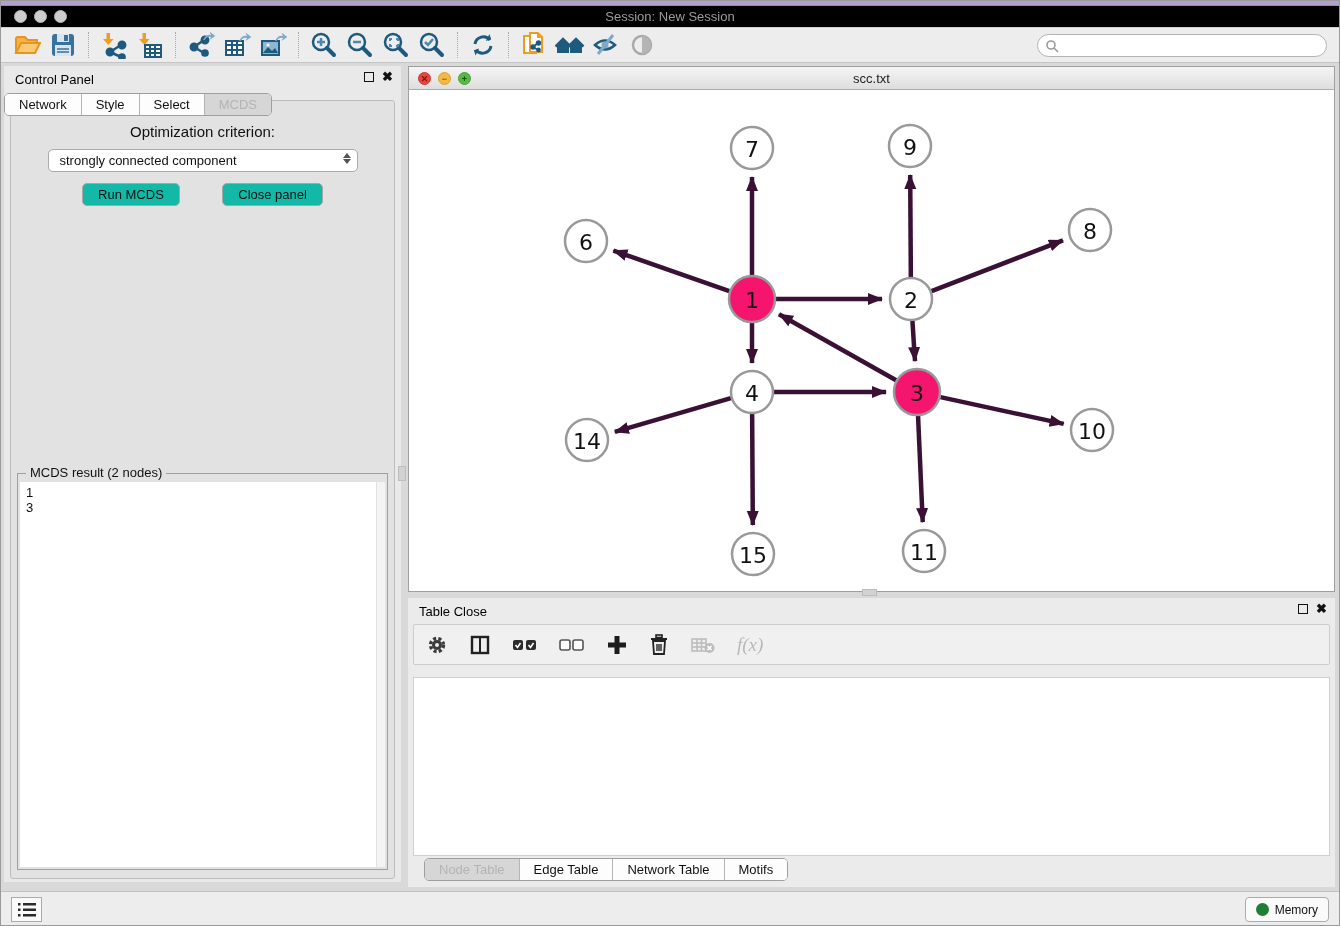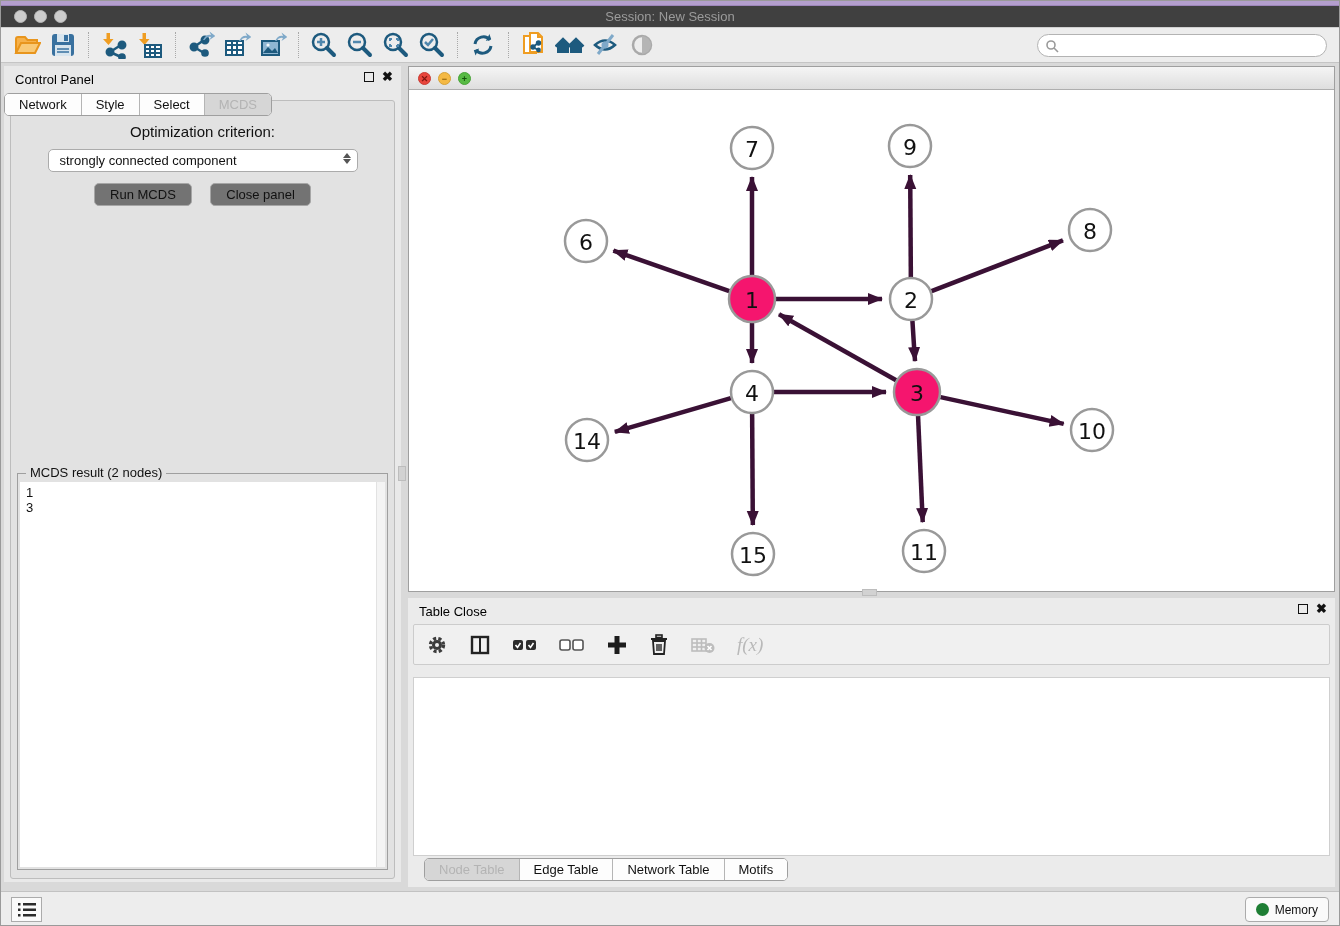--- a/index.html
+++ b/index.html
@@ -2,21 +2,21 @@
 <html><head>
 <meta charset="utf-8">
 <style>
   * { margin:0; padding:0; box-sizing:border-box; }
   html,body { width:1340px; height:926px; }
   .app { position:relative; width:1340px; height:926px; background:#d9d9d9;
          font-family:"Liberation Sans", sans-serif; overflow:hidden; border:1px solid #9a9a9a; }
 
   
   .topstrip { position:absolute; left:0; top:0; width:100%; height:5px; background:#b49fce; border-bottom:1px solid #9e86bb; }
-  .titlebar { position:absolute; left:0; top:5px; width:100%; height:22px; background:#404040; border-bottom:1px solid #d0d0d0; }
+  .titlebar { position:absolute; left:0; top:5px; width:100%; height:22px; background:#000000; border-bottom:1px solid #d0d0d0; }
   .titlebar .ttext { position:absolute; left:0; right:0; top:3px; text-align:center; font-size:13px; color:#9b9b9b; }
   .tl { position:absolute; top:4px; width:13px; height:13px; border-radius:50%; background:#cdcdcd; border:1px solid #b5b5b5; }
 
   
   .toolbar { position:absolute; left:0; top:27px; width:100%; height:35px; background:#ededed;
              border-bottom:1px solid #c5c5c5; display:flex; align-items:center; padding-left:8px; }
   .tbtn { width:36px; height:32px; display:flex; align-items:center; justify-content:center; flex:0 0 auto; }
   .tsep { width:1px; height:26px; margin:0 7px; border-left:1px dotted #a9a9a9; flex:0 0 auto; }
   .searchbox { position:absolute; right:12px; top:6px; width:290px; height:23px; background:#fff;
                border:1px solid #b3b3b3; border-radius:12px; display:flex; align-items:center; padding-left:7px; }
@@ -39,22 +39,22 @@
                 border:1px solid #bdbdbd; border-radius:3px; }
   .opt-label { margin-top:22px; text-align:center; font-size:15px; color:#111; }
   .dropdown { position:relative; margin:9px auto 0; width:310px; height:23px; background:#fff;
               border:1px solid #ababab; border-radius:5px; font-size:13px; display:flex; align-items:center;
               padding-left:11px; color:#111; }
   .dd-arrows { position:absolute; right:6px; top:3px; display:flex; flex-direction:column; gap:1px; }
   .dd-arrows i { display:block; width:0; height:0; border-left:4px solid transparent; border-right:4px solid transparent; }
   .dd-up { border-bottom:5px solid #555; }
   .dd-down { border-top:5px solid #555; }
   .btnrow { margin-top:11px; text-align:center; }
-  .pushbtn { display:inline-block; background:#737373; border:1px solid #a6a6a6; border-radius:5px;
-             font-size:13px; color:#111; padding:3px 15px; margin:0 7px; }
+  .pushbtn { display:inline-block; background:#14b8a6; border:1px solid #a6a6a6; border-radius:5px;
+             font-size:13px; color:#111; padding:3px 15px; margin:0 19px; }
   .groupbox { position:absolute; left:6px; right:6px; top:372px; bottom:8px; border:1px solid #9f9f9f; }
   .groupbox-label { position:absolute; left:8px; top:-9px; background:#e2e2e2; padding:0 4px; font-size:13px; color:#111; }
   .result-area { position:absolute; left:2px; right:2px; top:8px; bottom:2px; background:#fff;
                  font-size:13px; color:#111; padding:3px 6px; white-space:pre; overflow:hidden; }
   .result-scroll { position:absolute; right:2px; top:8px; bottom:2px; width:9px; background:#f4f4f4; border-left:1px solid #e2e2e2; }
 
   
   .netwin { position:absolute; left:407px; top:65px; width:927px; height:526px; background:#fff;
             border:1px solid #9f9f9f; }
   .net-titlebar { position:relative; height:23px; background:linear-gradient(#f5f5f5,#dedede);
@@ -304,20 +304,21 @@
         <div class="result-scroll"></div>
       </div>
     </div>
   </div>
 
   <div class="netwin">
     <div class="net-titlebar">
       <span class="mac red" style="left:9px">✕</span>
       <span class="mac yellow" style="left:29px">−</span>
       <span class="mac green" style="left:49px">+</span>
+      <div class="net-title">scc.txt</div>
     </div>
     <div class="net-canvas">
       <svg width="925" height="501" viewBox="0 0 925 501">
         <defs>
           <marker id="arrow" markerUnits="userSpaceOnUse" markerWidth="16" markerHeight="14" refX="14" refY="6" orient="auto">
             <path d="M0,0 L15,6 L0,12 Z" fill="#3a1135"></path>
           </marker>
         </defs>
       <line x1="343" y1="184" x2="343" y2="86" stroke="#3a1135" stroke-width="4.5" marker-end="url(#arrow)"></line>
           <line x1="320.34314698911055" y1="200.08375015282175" x2="204.37703072149142" y2="159.56546856534038" stroke="#3a1135" stroke-width="4.5" marker-end="url(#arrow)"></line>

